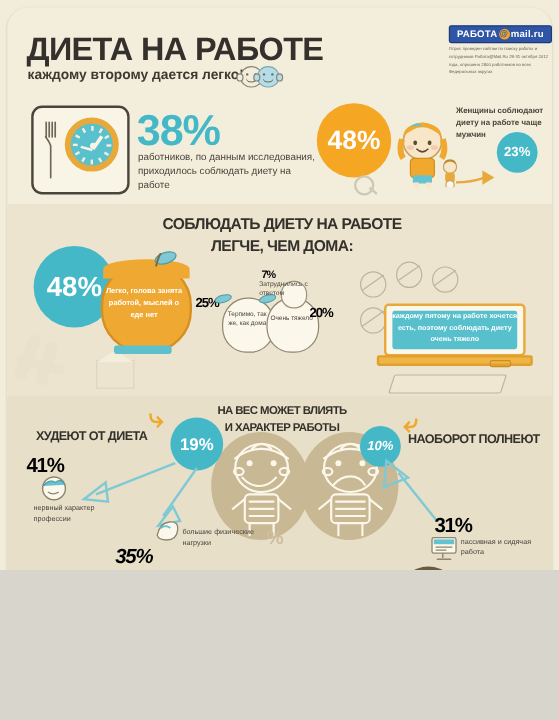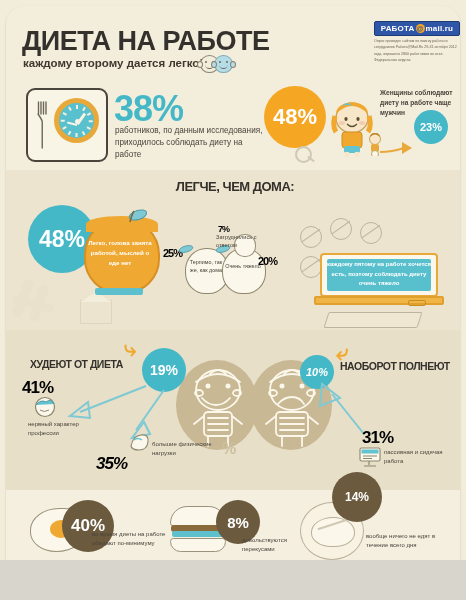--- a/index.html
+++ b/index.html
@@ -1,18 +1,18 @@
 <!DOCTYPE html>
 <html><head>
 <meta charset="utf-8">
 <style>
   html,body{margin:0;padding:0;background:#d8d5cc;}
   body{font-family:"Liberation Sans",sans-serif;}
   #poster{
-    position:relative;width:466px;height:560px;overflow:hidden;
+    position:relative;width:466px;height:475px;overflow:hidden;
     background:#f2ecdb;
   }
   .sheet{
     position:absolute;left:6px;top:6px;width:454px;height:588px;
     background:#f3eddc;border-radius:18px;
     box-shadow:0 1px 2px rgba(0,0,0,.18);
   }
   .band{
     position:absolute;left:6px;width:454px;background:#ece4cf;
   }
@@ -259,20 +259,21 @@
     <path d="M24 12 L34 18 L24 24Z" fill="#e8a93a"></path>
   </svg>
   <svg style="position:absolute;left:366px;top:132px;width:18px;height:24px;" viewBox="0 0 18 24">
     <circle cx="9" cy="7" r="5.5" fill="#f7e7c8" stroke="#c9a35f" stroke-width="1"></circle>
     <path d="M4 5 Q9 0 14 5 Q14 1 9 1 Q4 1 4 5Z" fill="#c08a2c"></path>
     <rect x="5" y="12" width="8" height="8" rx="2" fill="#e8a93a"></rect>
     <circle cx="9" cy="22" r="3.5" fill="#fbf7ea" stroke="#c9a35f" stroke-width="1"></circle>
   </svg>
 
   <div id="sec2head" class="ttl">
+    <div>СОБЛЮДАТЬ ДИЕТУ НА РАБОТЕ</div>
     <div>ЛЕГЧЕ, ЧЕМ ДОМА:</div>
   </div>
 
   <div id="circ48b" class="circ teal">48%</div>
 
   <div class="apple" id="apple1">
       <span class="cap"></span>
     </div>
   <svg style="position:absolute;left:124px;top:208px;width:24px;height:16px;" viewBox="0 0 24 16">
     <ellipse cx="14" cy="7" rx="9" ry="4.5" fill="#7fc9d4" stroke="#4f9aa6" stroke-width="1" transform="rotate(-18 14 7)"></ellipse>
@@ -308,20 +309,24 @@
     <div id="lapscreen">
         <div id="lapinner"></div>
       </div>
     <div id="lapbase">
         <span class="pad"></span>
       </div>
   </div>
   <div id="laptxt">каждому пятому на работе хочется есть, поэтому соблюдать диету очень тяжело</div>
   <div id="keyboard"></div>
 
+  <div id="sec3head" class="ttl">
+    <div>НА ВЕС МОЖЕТ ВЛИЯТЬ</div>
+    <div>И ХАРАКТЕР РАБОТЫ</div>
+  </div>
 
   <div class="blob" id="blobL"></div>
   <div class="blob" id="blobR"></div>
 
   <svg style="position:absolute;left:180px;top:362px;width:76px;height:88px;" viewBox="0 0 76 88">
     <g stroke="#fbf7ea" stroke-width="1.8" fill="none" stroke-linecap="round">
       <ellipse cx="38" cy="28" rx="22" ry="20"></ellipse>
       <path d="M16 20 Q38 4 60 20"></path>
       <path d="M22 36 q6 7 14 7 q8 0 14 -7"></path>
       <circle cx="28" cy="24" r="1.6" fill="#fbf7ea"></circle>

